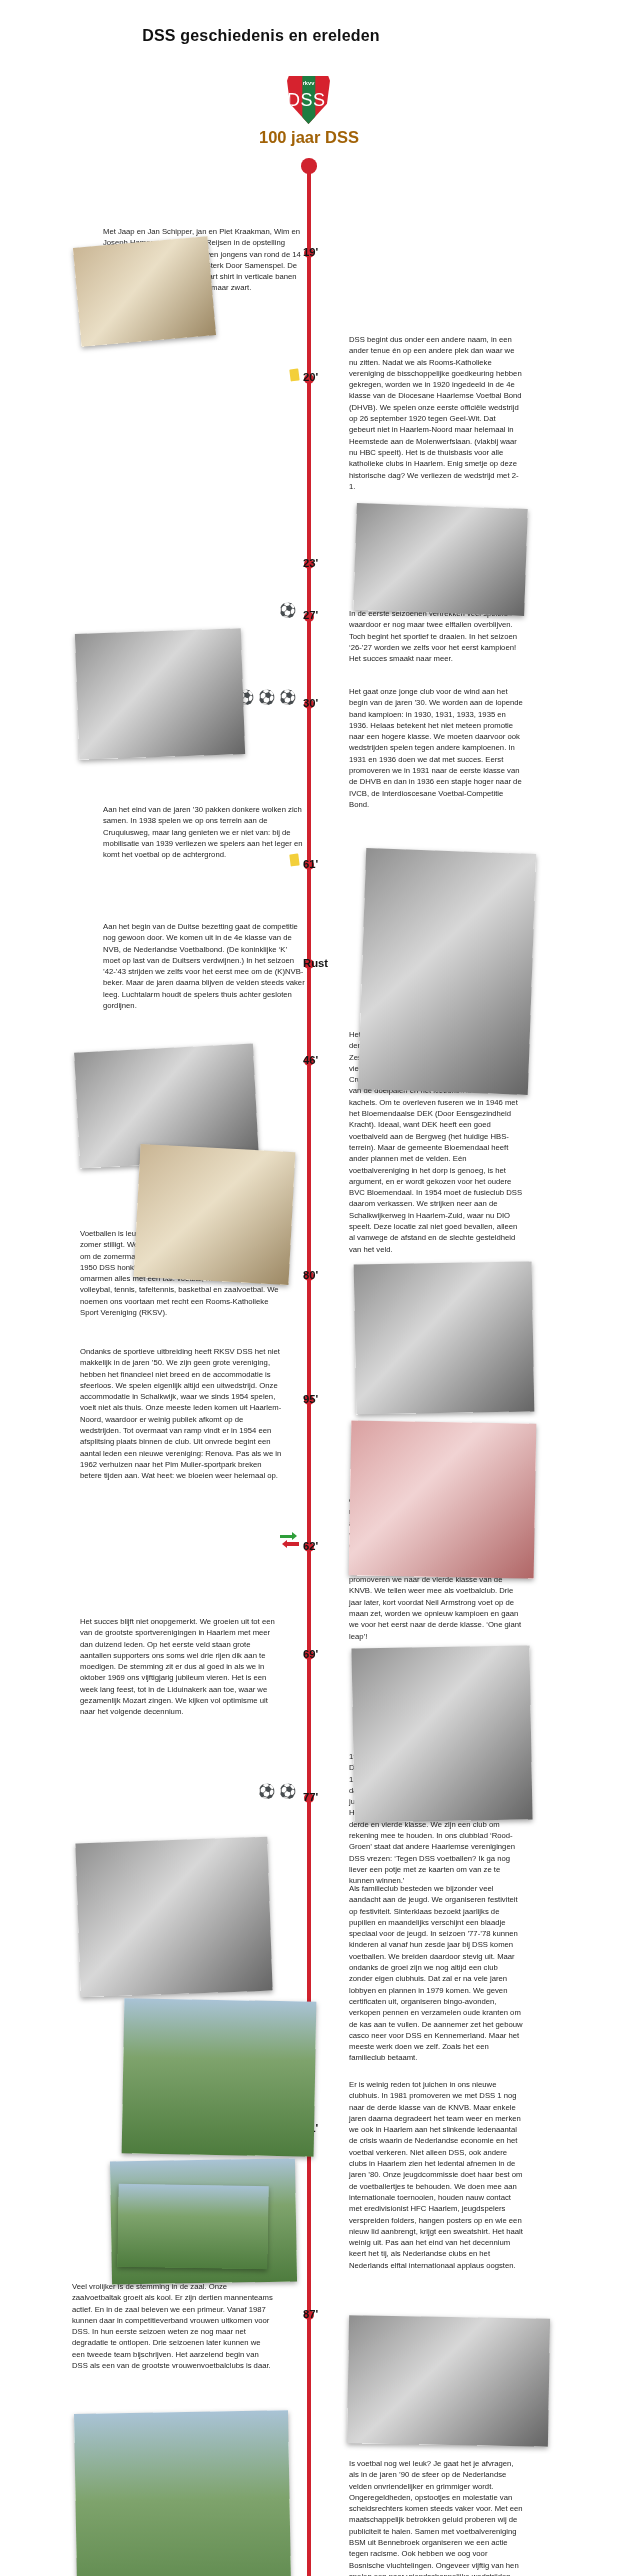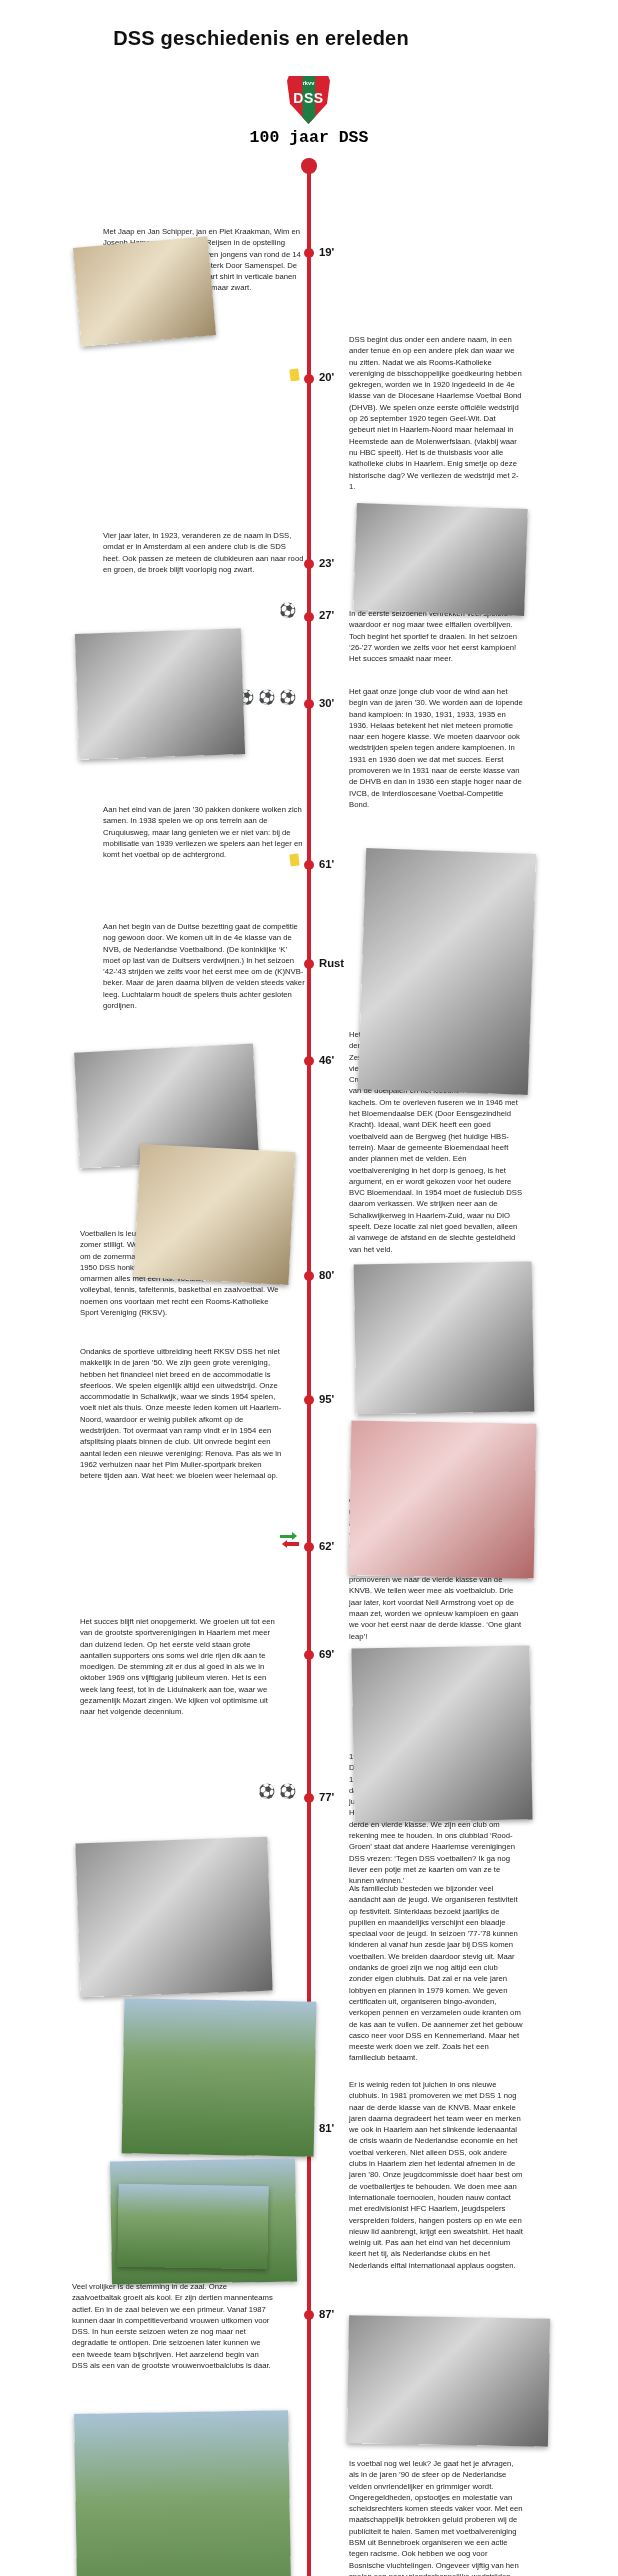--- a/index.html
+++ b/index.html
@@ -1,32 +1,32 @@
 <!DOCTYPE html>
 <html style="font-size:8.2px"><head>
 <meta charset="utf-8">
 <style>
   html,body{margin:0;padding:0;background:#ffffff;}
   body{font-family:"Liberation Sans","DejaVu Sans",sans-serif;color:#222;}
   .canvas{position:relative;width:618px;height:3468px;margin:0 auto;background:#fff;overflow:hidden;}
   .page-title{position:absolute;left:0;top:27px;width:522px;text-align:center;
-    font-size:20px;font-weight:800;color:#111;letter-spacing:0.2px;}
+    font-size:16px;font-weight:800;color:#111;letter-spacing:0.2px;}
   .subtitle{position:absolute;left:0;top:128px;width:618px;text-align:center;
-    font-size:16.5px;font-weight:800;color:#000000;font-family:Liberation Mono, monospace;}
+    font-size:16.5px;font-weight:800;color:#a16207;}
   
   .shield{position:absolute;left:287px;top:76px;width:43px;height:48px;background:#d6222e;
     clip-path:polygon(4% 0,96% 0,100% 10%,93% 58%,50% 100%,7% 58%,0 10%);}
   .shield .stripe{position:absolute;left:50%;transform:translateX(-50%);top:0;width:31%;height:100%;background:#1e7d41;}
   .shield .rkvv{position:absolute;top:3.6px;left:0;width:100%;text-align:center;color:#fff;font-size:5.7px;font-weight:700;}
-  .shield .dss{position:absolute;top:14px;left:0;width:100%;text-align:center;color:#fff;font-size:14px;font-weight:700;letter-spacing:0.5px;}
+  .shield .dss{position:absolute;top:14px;left:0;width:100%;text-align:left;color:#fff;font-size:18px;font-weight:400;letter-spacing:0.5px;}
   
   .tl-line{position:absolute;left:307px;top:166px;width:4.1px;height:3234px;background:#d0222e;}
   .tl-start{position:absolute;left:301px;top:158px;width:15.5px;height:15.5px;border-radius:50%;background:#d0222e;}
   .dot{position:absolute;left:304px;width:10.3px;height:10.3px;border-radius:50%;background:#d0222e;}
-  .yr{position:absolute;left:319px;font-size:11.3px;font-weight:800;color:#141414;white-space:nowrap;}
+  .yr{position:absolute;left:303px;font-size:11.3px;font-weight:800;color:#141414;white-space:nowrap;}
   .balls{position:absolute;right:318px;font-size:14px;letter-spacing:3.6px;color:#111;white-space:nowrap;
     font-family:"DejaVu Sans",sans-serif;}
   .ycard{position:absolute;right:319px;width:8.8px;height:12.4px;background:#f3cf3a;border-radius:1px;transform:rotate(-7deg);}
   .subarr{position:absolute;right:317px;width:20.6px;height:17.5px;}
   .arr{position:relative;width:12.4px;height:3.6px;margin:1.5px 0 4.1px 0;}
   .arr.in{background:#2e9e3a;margin-left:0;}
   .arr.in:after{content:"";position:absolute;right:-4.6px;top:-2.6px;border-left:5.2px solid #2e9e3a;
     border-top:4.1px solid transparent;border-bottom:4.1px solid transparent;}
   .arr.out{background:#d0222e;margin-left:6.2px;}
   .arr.out:after{content:"";position:absolute;left:-4.6px;top:-2.6px;border-right:5.2px solid #d0222e;
@@ -96,21 +96,20 @@
   <div class="ycard" style="top:854px"></div>
   <div class="subarr" style="top:1533px">
     <div class="arr in"></div>
     <div class="arr out"></div>
   </div>
   <div class="balls" style="top:1783px">⚽⚽</div>
   <div class="ycard" style="top:2118px"></div>
 
   <div class="txt left" style="left:103px;top:226px;width:202px">Met Jaap en Jan Schipper, jan en Piet Kraakman, Wim en Joseph Hamers en Frans van Reijsen in de opstelling wordt DSS opgericht. Deze zeven jongens van rond de 14 noemen hun vereniging SDS, Sterk Door Samenspel. De zeven kiezen voor een geel-zwart shirt in verticale banen én een een broek die niet wit is maar zwart.</div>
   <div class="txt right" style="left:349px;top:334px">DSS begint dus onder een andere naam, in een ander tenue én op een andere plek dan waar we nu zitten. Nadat we als Rooms-Katholieke vereniging de bisschoppelijke goedkeuring hebben gekregen, worden we in 1920 ingedeeld in de 4e klasse van de Diocesane Haarlemse Voetbal Bond (DHVB). We spelen onze eerste officiële wedstrijd op 26 september 1920 tegen Geel-Wit. Dat gebeurt niet in Haarlem-Noord maar helemaal in Heemstede aan de Molenwerfslaan. (vlakbij waar nu HBC speelt). Het is de thuisbasis voor alle katholieke clubs in Haarlem. Enig smetje op deze historische dag? We verliezen de wedstrijd met 2-1.</div>
-  <div class="txt left" style="left:103px;top:530px;width:202px">Vier jaar later, in 1923, veranderen ze de naam in DSS, omdat er in Amsterdam al een andere club is die SDS heet. Ook passen ze meteen de clubkleuren aan naar rood en groen, de broek blijft voorlopig nog zwart.</div>
   <div class="txt right" style="left:349px;top:608px">In de eerste seizoenen vertrekken veel spelers waardoor er nog maar twee elftallen overblijven. Toch begint het sportief te draaien. In het seizoen ‘26-’27 worden we zelfs voor het eerst kampioen! Het succes smaakt naar meer.</div>
   <div class="txt right" style="left:349px;top:686px">Het gaat onze jonge club voor de wind aan het begin van de jaren ’30. We worden aan de lopende band kampioen: in 1930, 1931, 1933, 1935 en 1936. Helaas betekent het niet meteen promotie naar een hogere klasse. We moeten daarvoor ook wedstrijden spelen tegen andere kampioenen. In 1931 en 1936 doen we dat met succes. Eerst promoveren we in 1931 naar de eerste klasse van de DHVB en dan in 1936 een stapje hoger naar de IVCB, de Interdioscesane Voetbal-Competitie Bond.</div>
   <div class="txt left" style="left:103px;top:804px;width:202px">Aan het eind van de jaren ’30 pakken donkere wolken zich samen. In 1938 spelen we op ons terrein aan de Cruquiusweg, maar lang genieten we er niet van: bij de mobilisatie van 1939 verliezen we spelers aan het leger en komt het voetbal op de achtergrond.</div>
   <div class="txt left" style="left:103px;top:921px;width:202px">Aan het begin van de Duitse bezetting gaat de competitie nog gewoon door. We komen uit in de 4e klasse van de NVB, de Nederlandse Voetbalbond. (De koninklijke ‘K’ moet op last van de Duitsers verdwijnen.) In het seizoen ’42-’43 strijden we zelfs voor het eerst mee om de (K)NVB-beker. Maar de jaren daarna blijven de velden steeds vaker leeg. Luchtalarm houdt de spelers thuis achter gesloten gordijnen.</div>
   <div class="txt right" style="left:349px;top:1029px">Het is 1945. Nederland is bevrijd. We kunnen weer denken aan voetballen. Maar we gedenken ook. Zes spelers verliezen we door de oorlog, van wie vier van het eerste elftal. Het sportterrein aan de Cruquiusweg ligt erbij als een slagveld. Het hout van de doelpalen en het kleedhok is verstookt in kachels. Om te overleven fuseren we in 1946 met het Bloemendaalse DEK (Door Eensgezindheid Kracht). Ideaal, want DEK heeft een goed voetbalveld aan de Bergweg (het huidige HBS-terrein). Maar de gemeente Bloemendaal heeft ander plannen met de velden. Eén voetbalvereniging in het dorp is genoeg, is het argument, en er wordt gekozen voor het oudere BVC Bloemendaal. In 1954 moet de fusieclub DSS daarom verkassen. We strijken neer aan de Schalkwijkerweg in Haarlem-Zuid, waar nu DIO speelt. Deze locatie zal niet goed bevallen, alleen al vanwege de afstand en de slechte gesteldheid van het veld.</div>
   <div class="txt left" style="left:80px;top:1228px;width:202px">Voetballen is leuk. Alleen jammer dat de competitie in de zomer stilligt. We gaan op zoek naar een sportieve manier om de zomermaanden door te komen en richten op 1 juni 1950 DSS honkbal op. Het hek is van de dam. We omarmen alles met een bal: voetbal, honkbal, softbal, volleybal, tennis, tafeltennis, basketbal en zaalvoetbal. We noemen ons voortaan met recht een Rooms-Katholieke Sport Vereniging (RKSV).</div>
   <div class="txt left" style="left:80px;top:1346px;width:202px">Ondanks de sportieve uitbreiding heeft RKSV DSS het niet makkelijk in de jaren ’50. We zijn geen grote vereniging, hebben het financieel niet breed en de accommodatie is sfeerloos. We spelen eigenlijk altijd een uitwedstrijd. Onze accommodatie in Schalkwijk, waar we sinds 1954 spelen, voelt niet als thuis. Onze meeste leden komen uit Haarlem-Noord, waardoor er weinig publiek afkomt op de wedstrijden. Tot overmaat van ramp vindt er in 1954 een afsplitsing plaats binnen de club. Uit onvrede begint een aantal leden een nieuwe vereniging: Renova. Pas als we in 1962 verhuizen naar het Pim Mulier-sportpark breken betere tijden aan. Wat heet: we bloeien weer helemaal op.</div>
   <div class="txt right" style="left:349px;top:1495px">Onze club krijgt eindelijk een eigen terrein. Ook al moeten we de vier velden eerst nog delen met drie andere clubs (Alliance, Kennemerland en DSB), vallen de houten kleedhokken van ellende bijna uit elkaar en speelt onze jeugd nog elders op de velden van Onze Gezellen aan de Vergierdeweg; onze prestaties stijgen tot grote hoogte. In 1966 promoveren we naar de vierde klasse van de KNVB. We tellen weer mee als voetbalclub. Drie jaar later, kort voordat Neil Armstrong voet op de maan zet, worden we opnieuw kampioen en gaan we voor het eerst naar de derde klasse. ‘One giant leap’!</div>
   <div class="txt left" style="left:80px;top:1616px;width:202px">Het succes blijft niet onopgemerkt. We groeien uit tot een van de grootste sportverenigingen in Haarlem met meer dan duizend leden. Op het eerste veld staan grote aantallen supporters ons soms wel drie rijen dik aan te moedigen. De stemming zit er dus al goed in als we in oktober 1969 ons vijftigjarig jubileum vieren. Het is een week lang feest, tot in de Liduinakerk aan toe, waar we gezamenlijk Mozart zingen. We kijken vol optimisme uit naar het volgende decennium.</div>
   <div class="txt right pre" style="left:349px;top:1751px">1970-1979 Een club met een clubhuis

